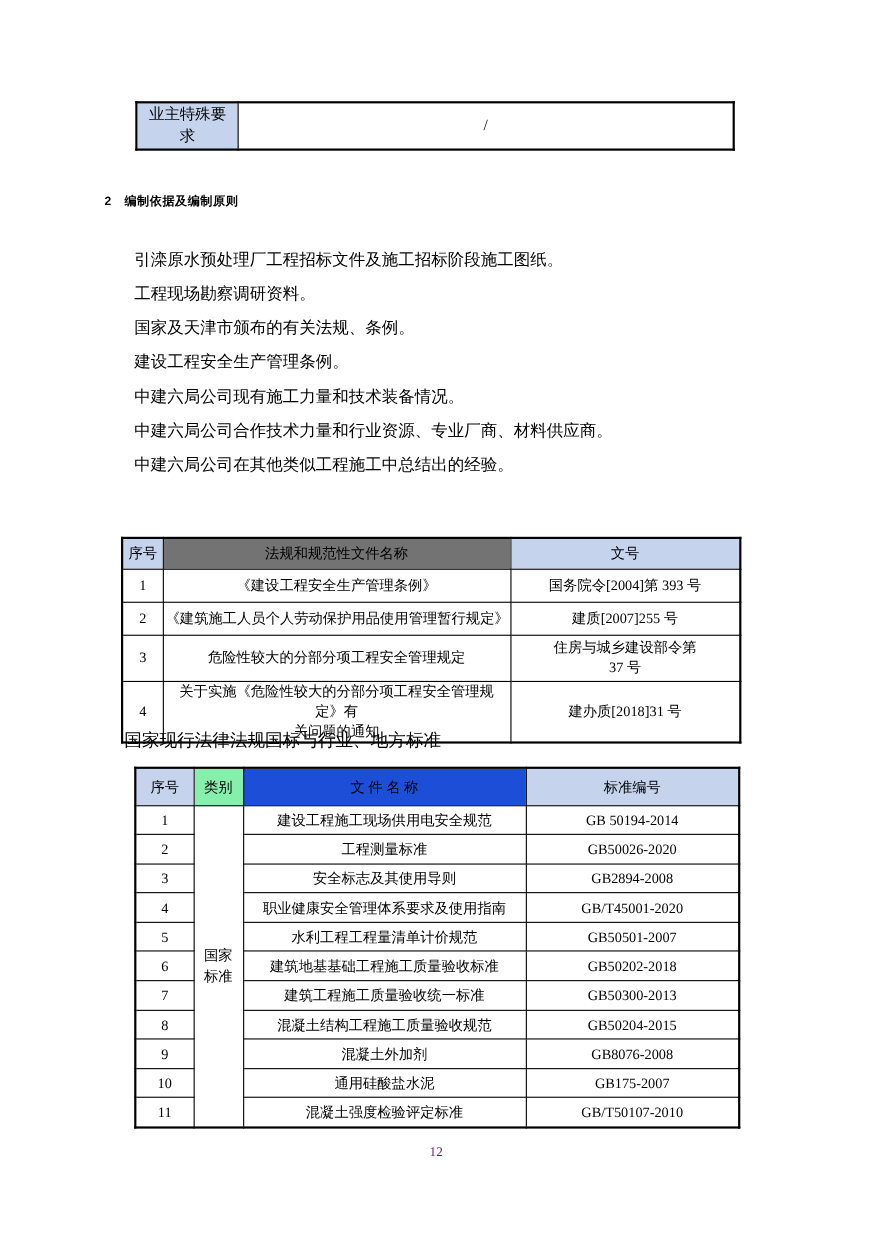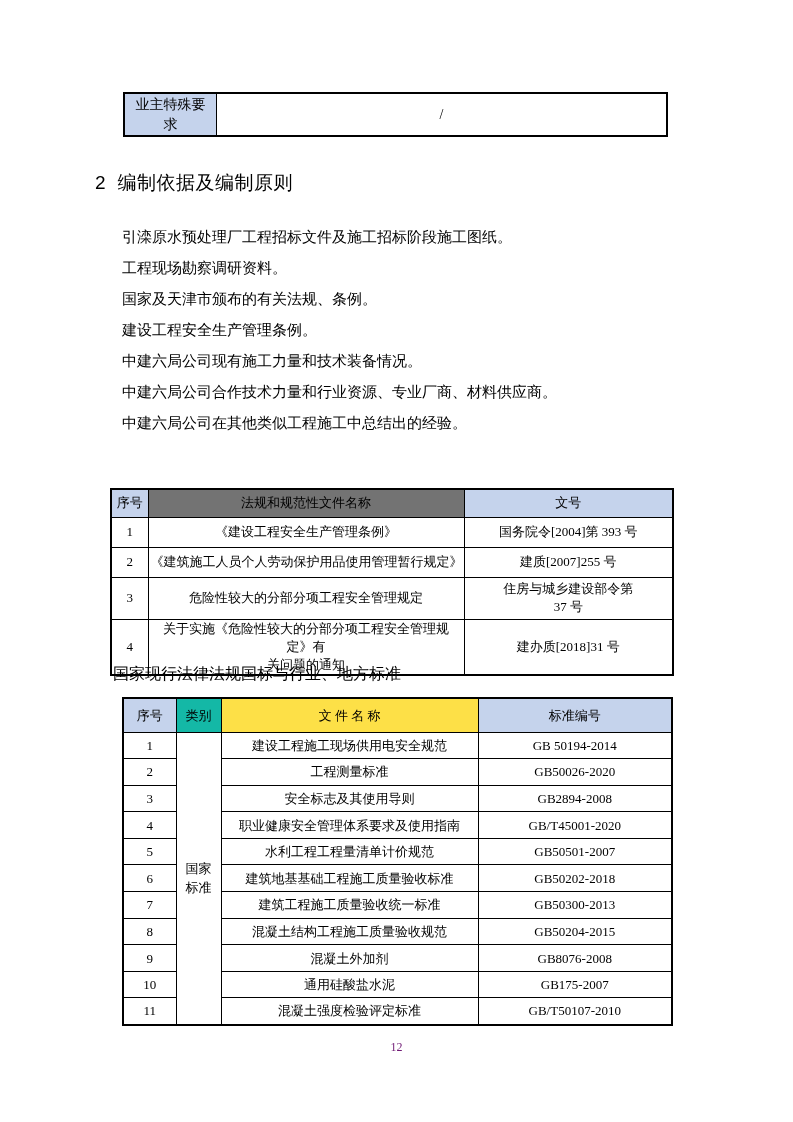--- a/index.html
+++ b/index.html
@@ -17,21 +17,21 @@
   .oneline { white-space:nowrap; }
 
   
   #top-table { left:123px; top:92px; width:545px; height:45px; font-size:14px; }
   #top-table .label-cell { width:87px; line-height:20px; }
 
   
   .heading {
     position:absolute; left:95px; top:173px; margin:0;
     font-family:"Liberation Sans","DejaVu Sans",sans-serif;
-    font-size:19px; font-weight:normal; line-height:20px; letter-spacing:0.5px;
+    font-size:11px; font-weight:bold; line-height:20px; letter-spacing:0.5px;
   }
   .heading .num { display:inline-block; margin-right:12px; letter-spacing:0; }
 
   
   .paras { position:absolute; left:122px; top:222px; width:550px; font-size:15px; }
   .paras p { margin:0; height:31px; line-height:31px; white-space:nowrap; }
 
   
   #reg-table { left:110px; top:488px; width:562px; font-size:13px; }
   #reg-table td, #reg-table th { line-height:18px; }
@@ -120,22 +120,22 @@
   <table id="std-table">
     <colgroup>
         <col style="width:53px">
         <col style="width:45px">
         <col style="width:257px">
         <col style="width:194px">
       </colgroup>
     <tbody>
       <tr class="s-hdr">
         <th style="background-color: rgb(197, 211, 236);">序号</th>
-        <th style="background-color: #14b8a6;">类别</th>
-        <th style="background-color: #fde047;">文 件 名 称</th>
+        <th style="background-color: #86efac;">类别</th>
+        <th style="background-color: #1d4ed8;">文 件 名 称</th>
         <th style="background-color: rgb(197, 211, 236);">标准编号</th>
       </tr>
       <tr class="s-row">
         <td class="oneline">1</td>
         <td class="cat wrap" rowspan="11">国家
 标准</td>
         <td class="oneline">建设工程施工现场供用电安全规范</td>
         <td class="oneline">GB 50194-2014</td>
       </tr>
       <tr class="s-row">

